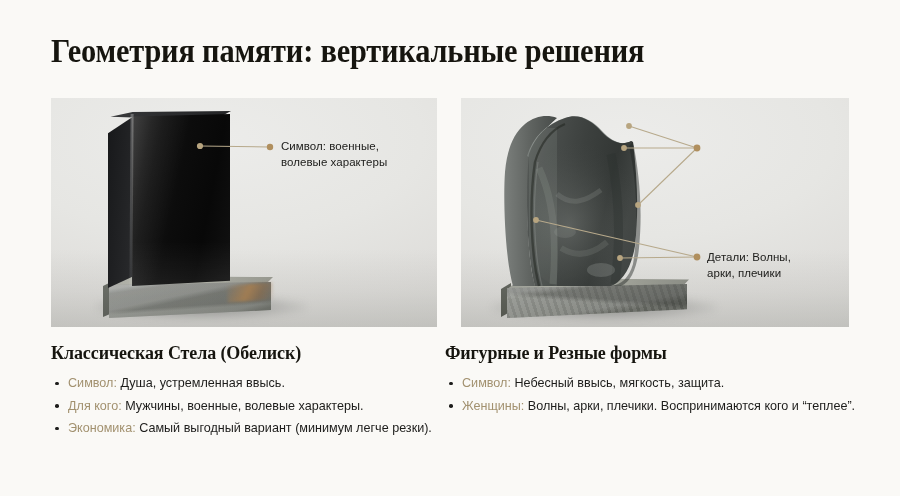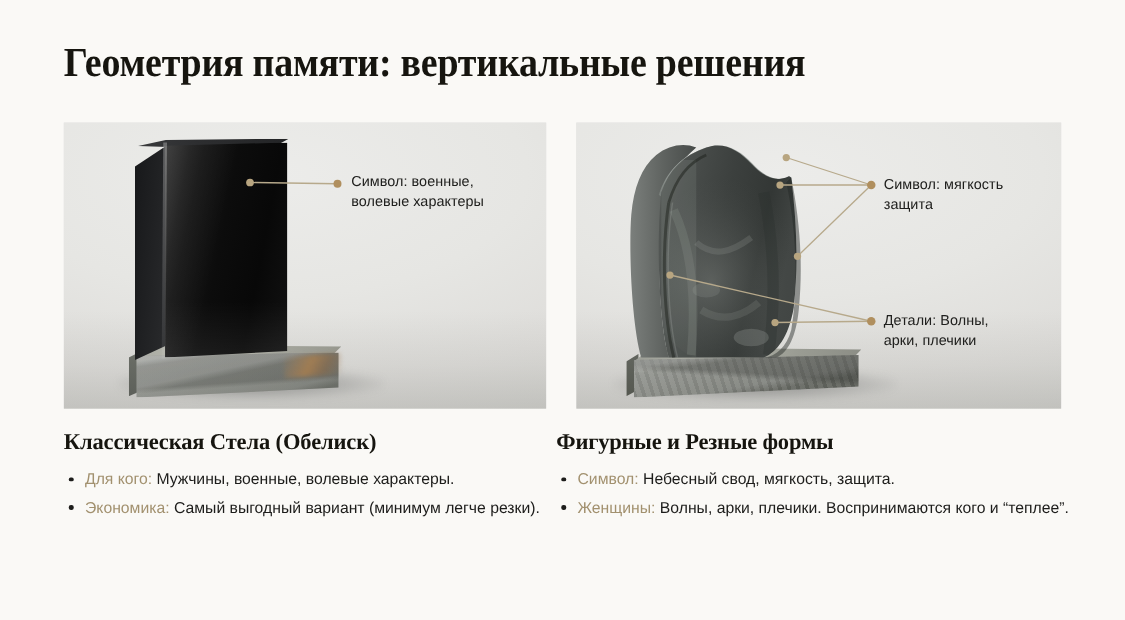--- a/index.html
+++ b/index.html
@@ -386,43 +386,44 @@
     <line x1="697" y1="257" x2="536" y2="220" stroke="#b7a98b" stroke-width="1.05"></line>
     <line x1="697" y1="257" x2="620" y2="258" stroke="#b7a98b" stroke-width="1.05"></line>
     <circle cx="536" cy="220" r="2.9" fill="#b8a580"></circle>
     <circle cx="620" cy="258" r="2.9" fill="#b8a580"></circle>
     <circle cx="697" cy="257" r="3.4" fill="#b08f5e"></circle>
   </svg>
 
   <div class="anno-label" id="anno-left-1">Символ: военные,
 волевые характеры</div>
 
-  <div class="anno-label" id="anno-right-1">Символ: мягкость
- защита</div>
 
   <div class="anno-label" id="anno-right-2">Детали: Волны,
 арки, плечики</div>
 
   <div class="col" id="col-left">
     <div class="col-heading">Классическая Стела (Обелиск)</div>
     <ul class="bullets">
+      <li>
+        <span class="lead">Символ:</span><span> Душа, устремленная ввысь.</span>
+      </li>
       <li>
         <span class="lead">Для кого:</span><span> Мужчины, военные, волевые характеры.</span>
       </li>
       <li>
         <span class="lead">Экономика:</span><span> Самый выгодный вариант (минимум легче резки).</span>
       </li>
     </ul>
   </div>
 
   <div class="col" id="col-right">
     <div class="col-heading">Фигурные и Резные формы</div>
     <ul class="bullets">
       <li>
-        <span class="lead">Символ:</span><span> Небесный свод, мягкость, защита.</span>
+        <span class="lead">Символ:</span><span> Небесный ввысь, мягкость, защита.</span>
       </li>
       <li>
         <span class="lead">Женщины:</span><span> Волны, арки, плечики. Воспринимаются кого и “теплее”.</span>
       </li>
     </ul>
   </div>
 
 </div>
 
 </body></html>

